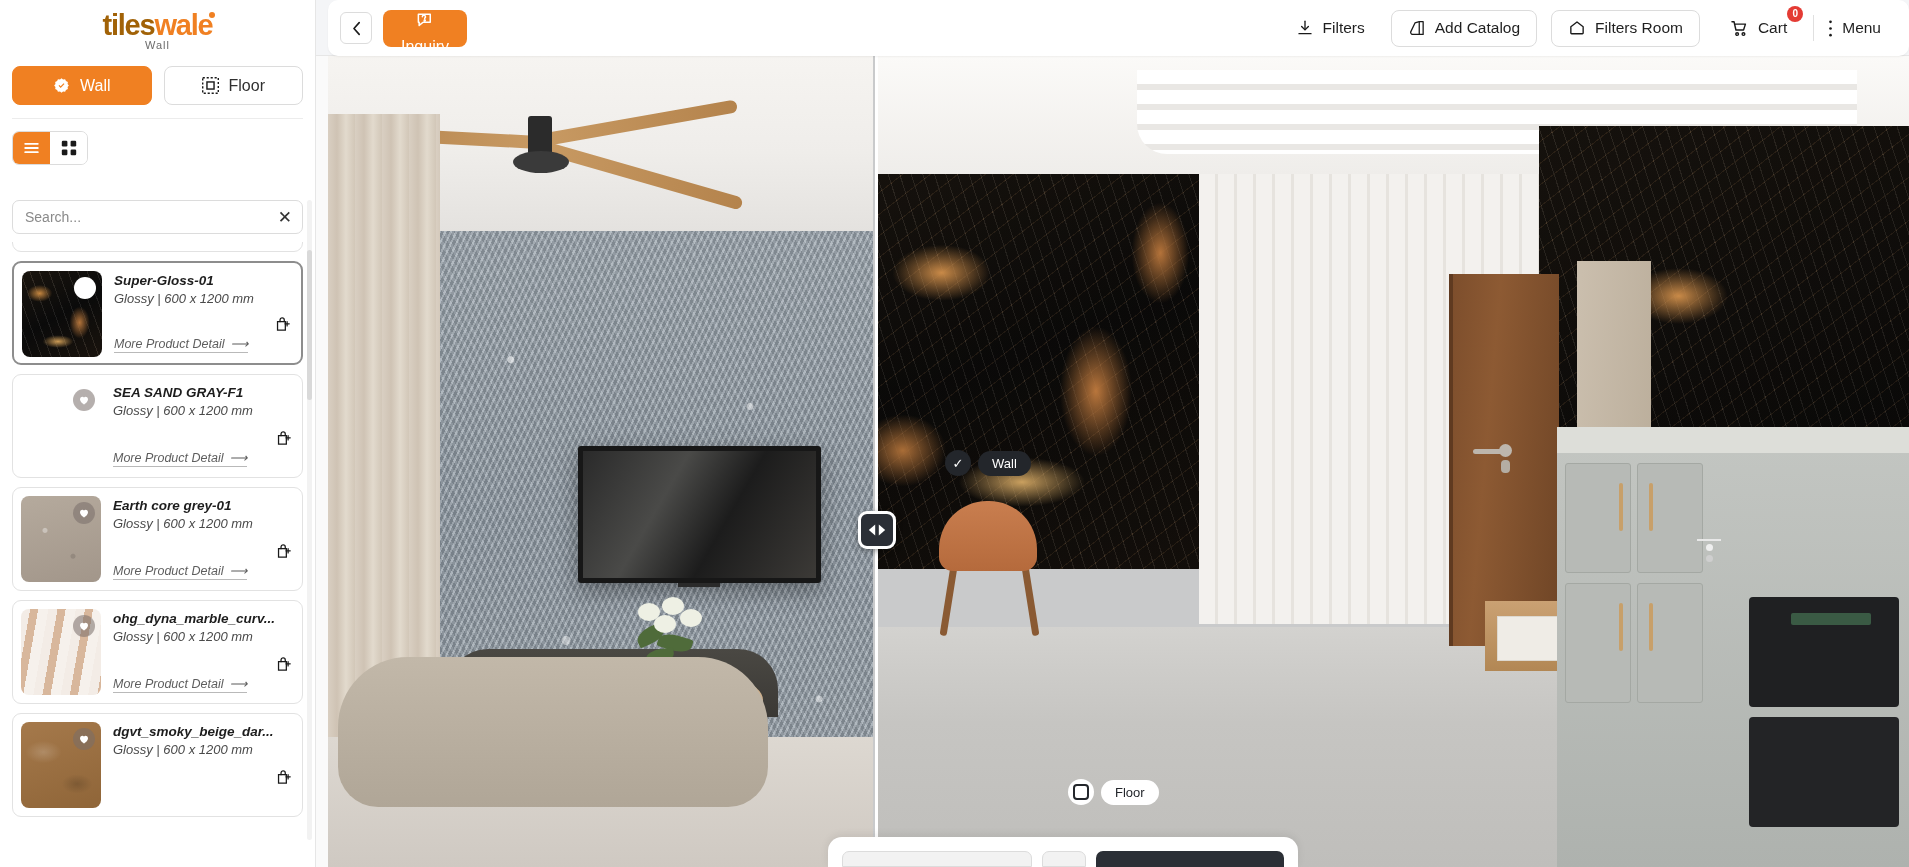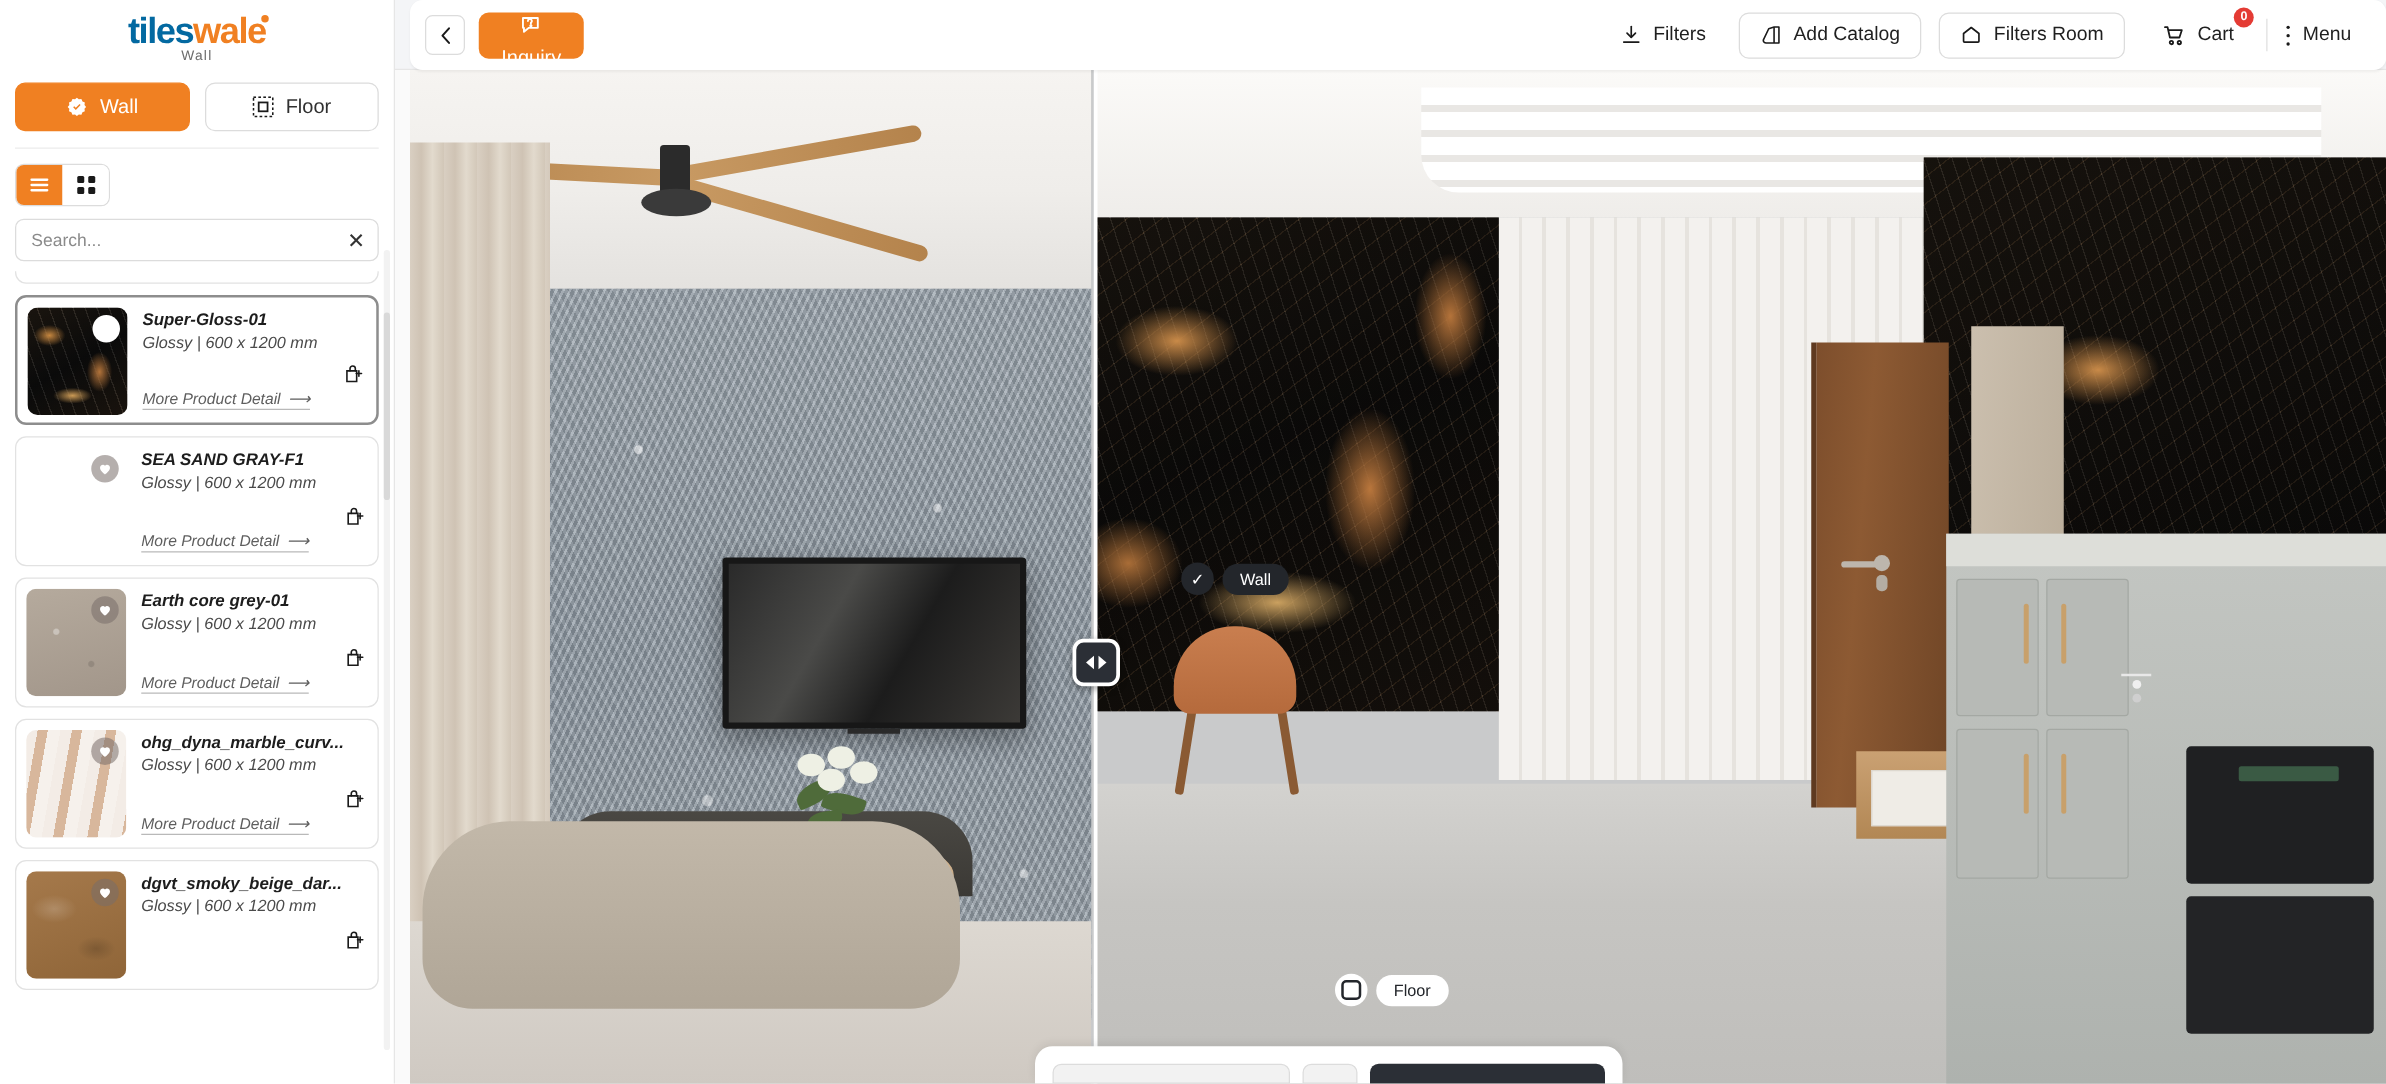--- a/index.html
+++ b/index.html
@@ -15,21 +15,21 @@
   .sidebar {
     width: 316px; height: 867px;
     background: #ffffff;
     border-right: 1px solid #e6e6e6;
     display: flex; flex-direction: column;
     position: relative; flex: 0 0 316px;
   }
   .logo-wrap { height: 56px; display:flex; align-items:center; justify-content:center; padding-top:6px; }
   .logo { position: relative; text-align:center; }
   .logo-main { font-size: 29px; font-weight: 700; letter-spacing: -1.2px; line-height: 1; }
-  .logo-a { color: #0369a1; }
+  .logo-a { color: #a16207; }
   .logo-b { color: #f08022; }
   .logo-dot { position:absolute; right:-2px; top:1px; width:6px; height:6px; border-radius:50%; background:#f08022; }
   .logo-sub { font-size: 11px; color:#6b6b6b; letter-spacing:1px; margin-top:-1px; }
 
   .wf-row { display:flex; gap:12px; padding: 10px 12px 0 12px; }
   .wf-btn {
     flex:1; height: 39px; border-radius: 8px;
     display:flex; align-items:center; justify-content:center; gap:10px;
     font-size: 16px; cursor:pointer; user-select:none;
   }
@@ -45,21 +45,21 @@
     font-size: 15px; color:#262626; cursor:pointer;
   }
   .viewtoggle { display:flex; border:1px solid #dcdcdc; border-radius:7px; overflow:hidden; height:34px; }
   .vt { width:37px; display:flex; align-items:center; justify-content:center; cursor:pointer; }
   .vt.on { background:#f08022; }
   .vt.off { background:#ffffff; }
 
   .search-wrap { padding: 10px 12px 0 12px; }
   .search-box {
     height: 34px; border:1px solid #dcdcdc; border-radius:7px; background:#fff;
-    display:flex; align-items:center; padding: 0 10px 0 12px;
+    display:flex; align-items:center; padding: 0 10px 0 12px; margin-top: 25px;
   }
   .search-input {
     flex:1; border:none; outline:none; font-size:14px; color:#555; font-family:"Liberation Sans", sans-serif;
     background:transparent;
   }
   .search-input::placeholder { color:#8a8a8a; }
   .clear-x { color:#333; font-size:17px; cursor:pointer; line-height:1; padding-left:6px; }
 
   .list-scroll {
     flex:1; overflow:hidden; position:relative;

